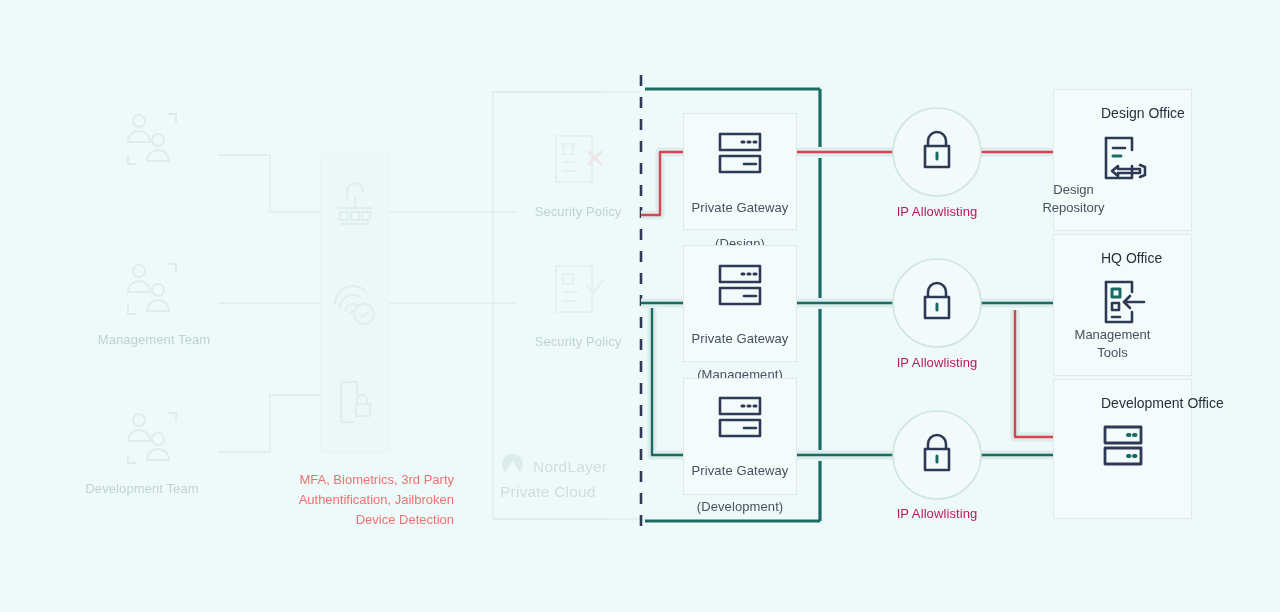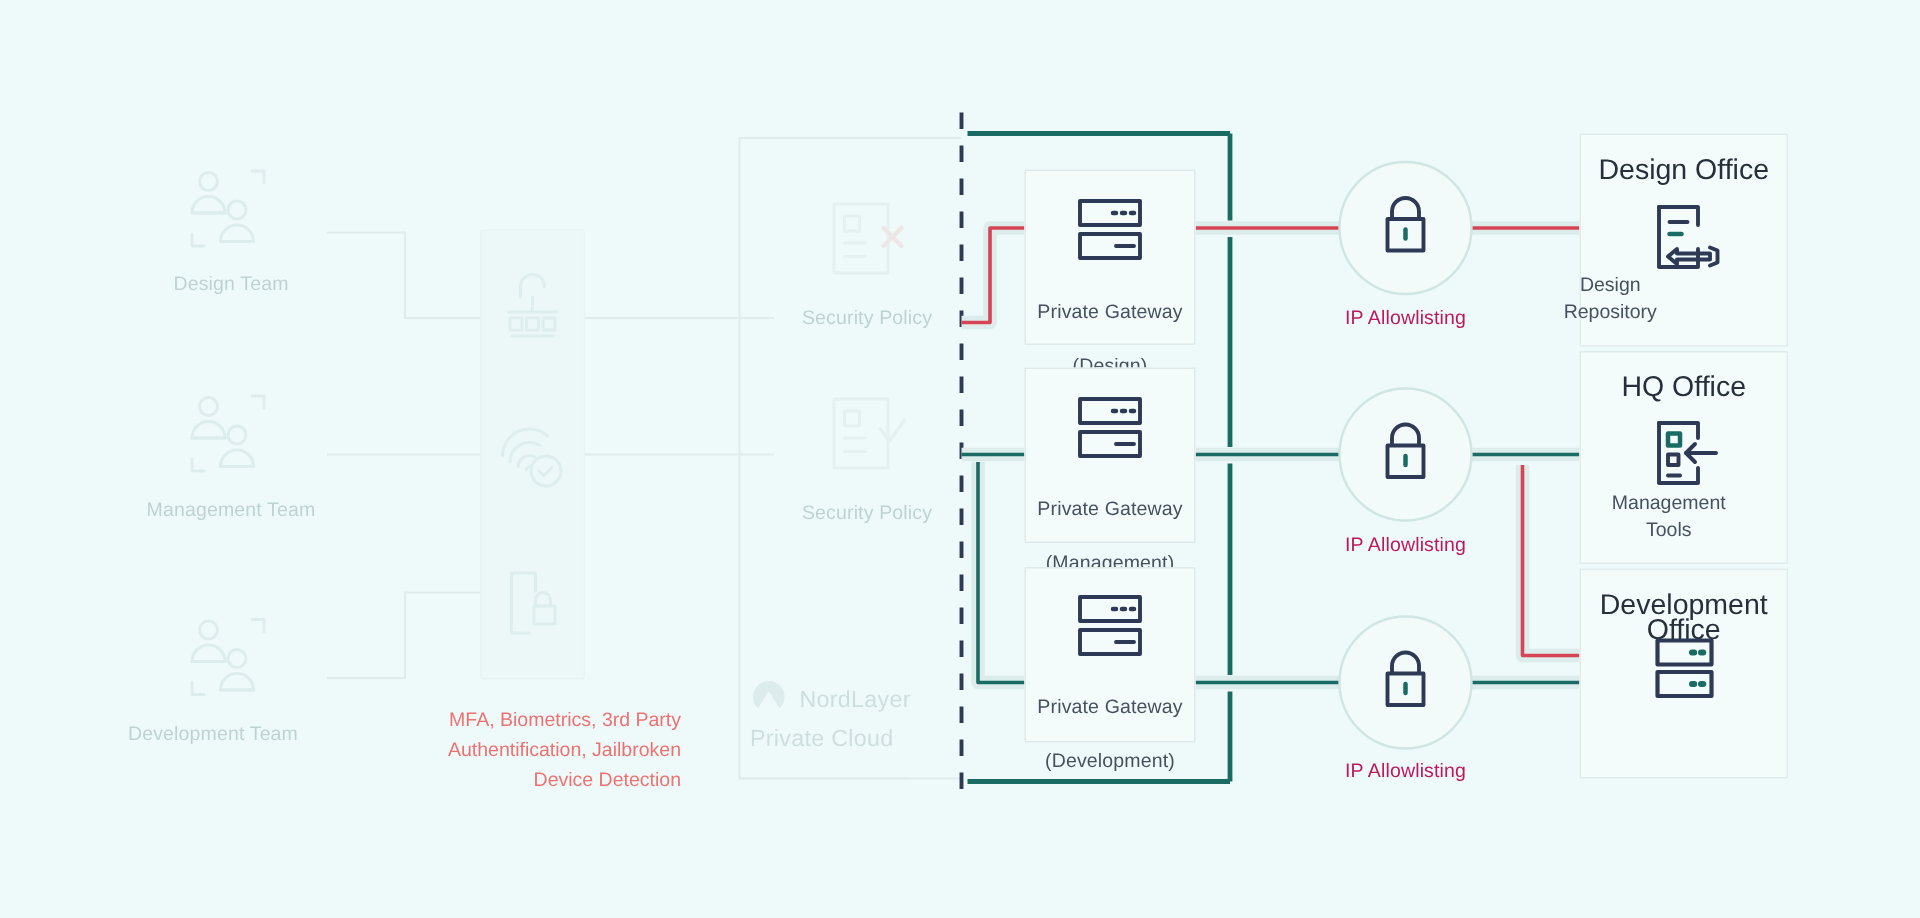--- a/index.html
+++ b/index.html
@@ -21,24 +21,25 @@
     color:#be185d;
     font-size:13px;
     line-height:18px;
     letter-spacing:.1px;
     white-space:pre-line;
   }
   .node-label.dim{color:#9fb9bb;opacity:.6;}
   .node-label.gwtitle{color:#46515f;}
   .office-title{
     position:absolute;
-    text-align:center;
+    text-align:left;
     color:#26303d;
-    font-size:19px;
+    font-size:14px;
     line-height:17px;
+    margin-left:48px;
   }
   .office-sub{
     position:absolute;
     text-align:center;
     color:#46515f;
     font-size:13px;
     line-height:18px;
     white-space:pre-line;
   }
   .brandwrap{
@@ -116,21 +117,20 @@
       <circle cx="17" cy="9" r="6"></circle>
       <path d="M6 30c0-6.1 4.9-11 11-11s11 4.9 11 11z"></path>
       <path d="M6 30h22"></path>
       <circle cx="36" cy="28" r="6"></circle>
       <path d="M25 49c0-6.1 4.9-11 11-11s11 4.9 11 11z"></path>
       <path d="M25 49h22"></path>
       <path d="M46 2h8v8"></path>
       <path d="M6 44v8h8"></path>
     </svg>
   </div>
-  <div class="node-label dim" style="left:64px;top:180px;width:180px;">Design Team</div>
 
   <div class="icn faded" style="left:122px;top:262px;">
     <svg width="64" height="62" viewBox="0 0 64 62" fill="none" stroke="#b9cfd0" stroke-width="2" stroke-linecap="round" stroke-linejoin="round">
       <circle cx="17" cy="9" r="6"></circle>
       <path d="M6 30c0-6.1 4.9-11 11-11s11 4.9 11 11z"></path>
       <path d="M6 30h22"></path>
       <circle cx="36" cy="28" r="6"></circle>
       <path d="M25 49c0-6.1 4.9-11 11-11s11 4.9 11 11z"></path>
       <path d="M25 49h22"></path>
       <path d="M46 2h8v8"></path>

